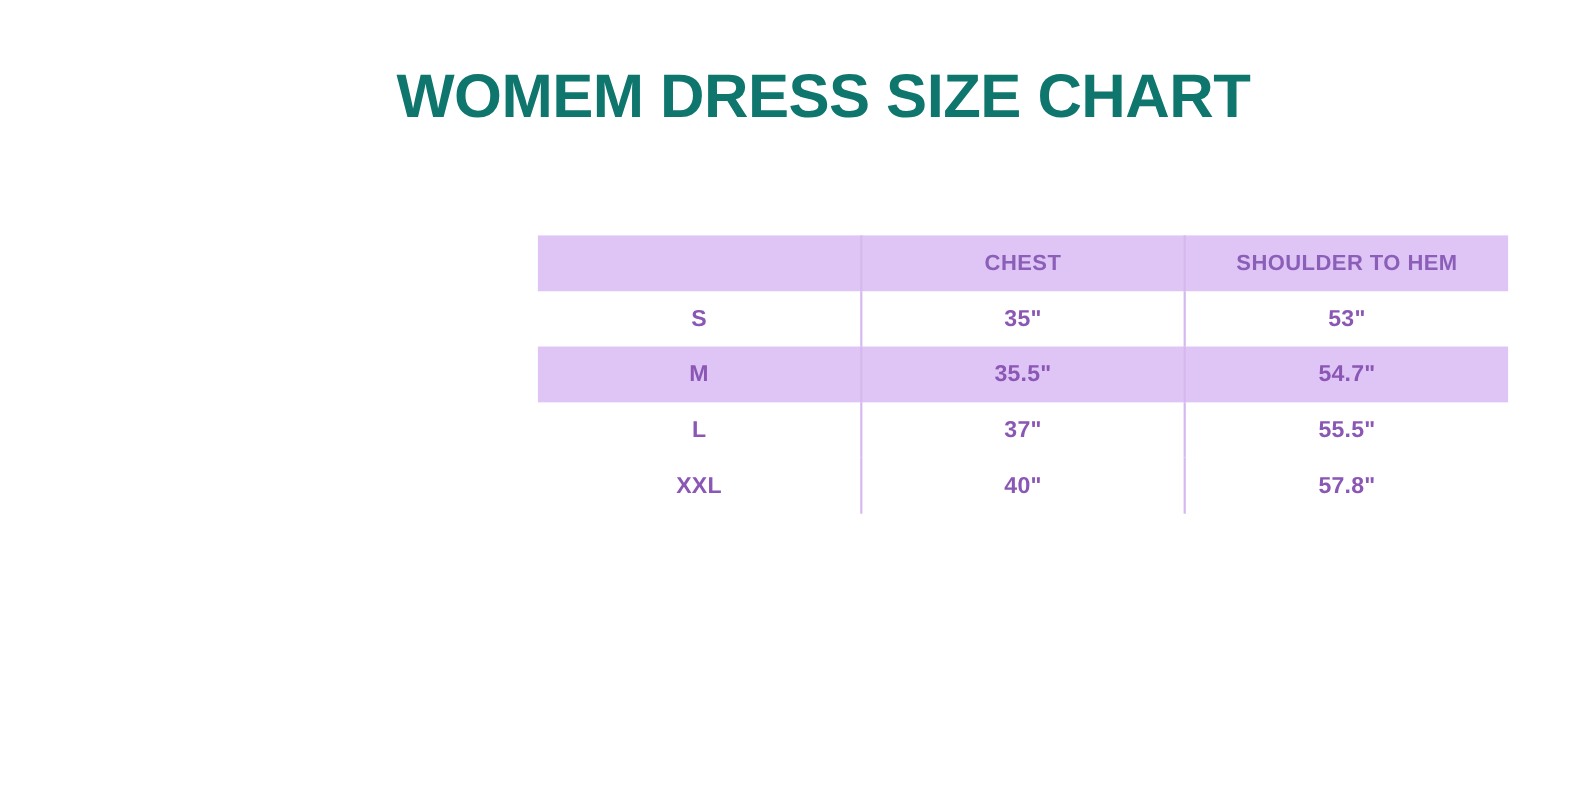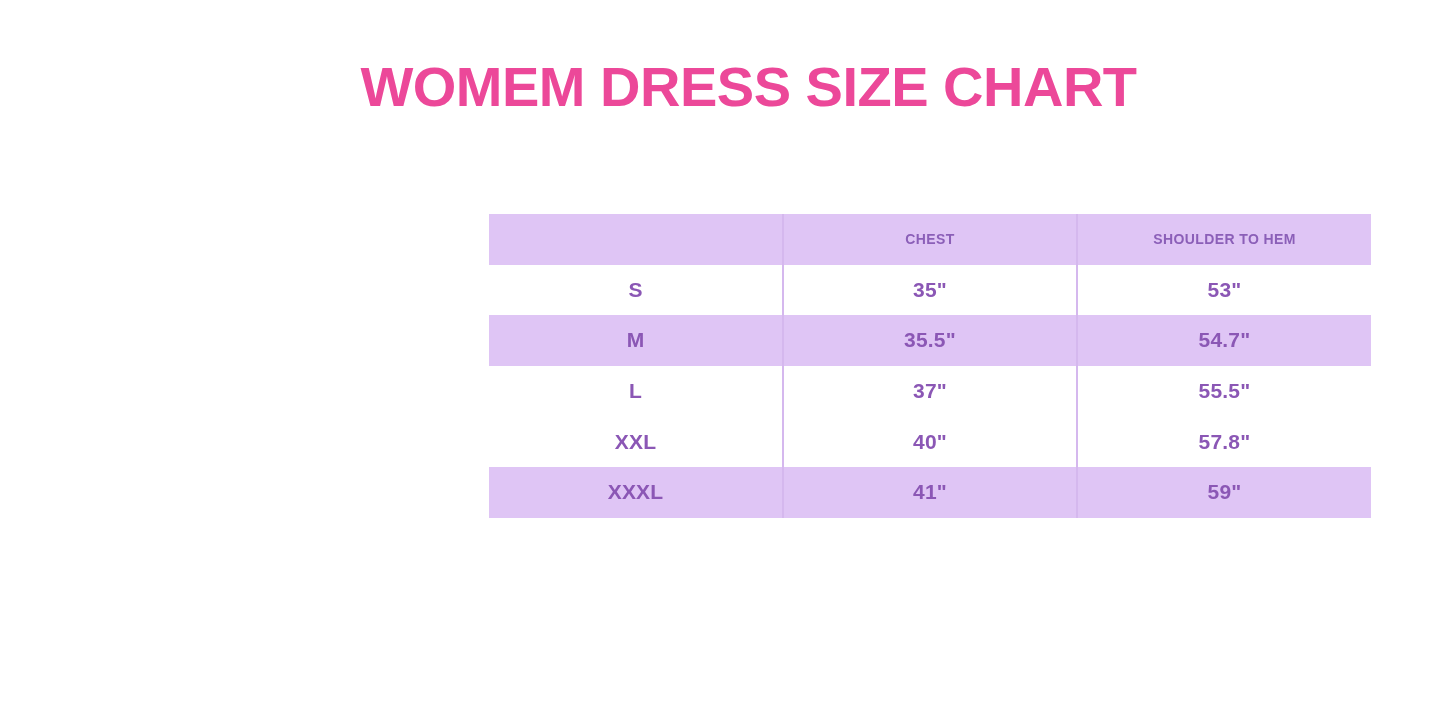--- a/index.html
+++ b/index.html
@@ -27,21 +27,21 @@
     left: 0;
     top: 54px;
     width: 1445px;
     text-align: center;
     padding-left: 52px;
     box-sizing: border-box;
     font-family: "Liberation Sans", sans-serif;
     font-size: 56px;
     font-weight: bold;
     letter-spacing: -0.5px;
-    color: #ec4899;
+    color: #0f766e;
     line-height: 66px;
     white-space: nowrap;
   }
 
   
   #size-table-wrap {
     position: absolute;
     left: 489px;
     top: 214px;
     width: 882px;
@@ -79,21 +79,21 @@
   table.size-table th.divider,
   table.size-table td.divider {
     border-left: 2px solid #D5B8EE;
   }
 
   
   table.size-table thead tr {
     background: #DFC5F5;
   }
   table.size-table thead th {
-    font-size: 14px;
+    font-size: 20px;
     letter-spacing: 0.4px;
     color: #8B5FB8;
   }
 
   
   table.size-table tbody td {
     font-size: 21px;
     letter-spacing: 0.2px;
   }
   table.size-table tbody tr.row-shaded {
@@ -144,23 +144,18 @@
           <td class="divider">55.5"</td>
         </tr>
 
 
         <tr class="row-plain">
           <td>XXL</td>
           <td class="divider">40"</td>
           <td class="divider">57.8"</td>
         </tr>
 
-        <tr class="row-shaded">
-          <td>XXXL</td>
-          <td class="divider">41"</td>
-          <td class="divider">59"</td>
-        </tr>
 
       </tbody>
     </table>
   </div>
 
 </div>
 
 </body></html>

